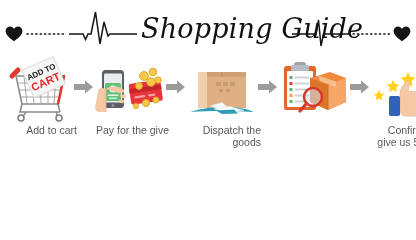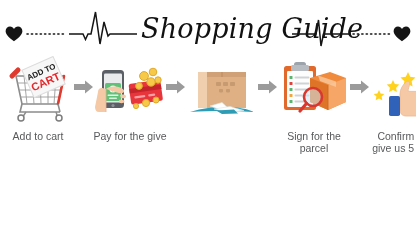--- a/index.html
+++ b/index.html
@@ -73,23 +73,23 @@
     width: 72px;
     height: 66px;
     position: relative;
   }
   .step-art svg {
     position: absolute;
     left: 0;
     top: 0;
   }
   .step-caption {
-    margin-top: 8px;
+    margin-top: 2px;
     width: 78px;
-    text-align: center;
+    text-align: right;
     font-family: "Liberation Sans", sans-serif;
     font-size: 10.5px;
     line-height: 12px;
     color: #58595b;
   }
   .arrow {
     width: 20px;
     height: 66px;
     position: relative;
     flex: 0 0 auto;
@@ -249,20 +249,21 @@
           </g>
 
           <line x1="36" y1="16" x2="36" y2="21" stroke="#c08f64" stroke-width="1.2"></line>
 
           <path d="M4 56 C16 52 28 51 40 51 C52 51 62 53 68 56 C58 55.5 48 55 38 55 C26 55 14 55.4 4 56 Z" fill="#2f9cb5"></path>
           <path d="M24 50 L36 46.5 L42 52 L34 53.5 Z" fill="#ffffff" stroke="#d8e7ea" stroke-width="0.6"></path>
           <path d="M28 53 L44 50.5 L58 54.5 L40 56 Z" fill="#ffffff" stroke="#d8e7ea" stroke-width="0.6"></path>
           <path d="M30 54.5 L48 53.5 L52 57.5 L36 58 Z" fill="#2f9cb5"></path>
         </svg>
       </div>
+      <div class="step-caption">Dispatch the goods</div>
     </div>
 
     <div class="arrow">
       <svg width="20" height="14" viewBox="0 0 20 14">
         <path d="M0 4 L11 4 L11 0.5 L19 7 L11 13.5 L11 10 L0 10 Z" fill="#9b9b9b"></path>
       </svg>
     </div>
 
     <div class="step">
       <div class="step-art">
@@ -291,21 +292,20 @@
           <path d="M50 29 L68 22 L68 46 L50 54 Z" fill="#f6a667"></path>
 
           <path d="M40 19.5 L58 25.5 L58 31 L50 28 L42 25 Z" fill="#f8c79a" opacity="0.85"></path>
           <path d="M50 29 L50 54" stroke="#c9661f" stroke-width="0.8"></path>
 
           <circle cx="35" cy="41" r="9" fill="#cfe6f2" opacity="0.55"></circle>
           <circle cx="35" cy="41" r="9" fill="none" stroke="#d8382f" stroke-width="2.6"></circle>
           <line x1="28.5" y1="47.5" x2="22" y2="55" stroke="#d8382f" stroke-width="3.2" stroke-linecap="round"></line>
         </svg>
       </div>
-      <div class="step-caption">Sign for the parcel</div>
     </div>
 
     <div class="arrow">
       <svg width="20" height="14" viewBox="0 0 20 14">
         <path d="M0 4 L11 4 L11 0.5 L19 7 L11 13.5 L11 10 L0 10 Z" fill="#9b9b9b"></path>
       </svg>
     </div>
 
     <div class="step">
       <div class="step-art">

